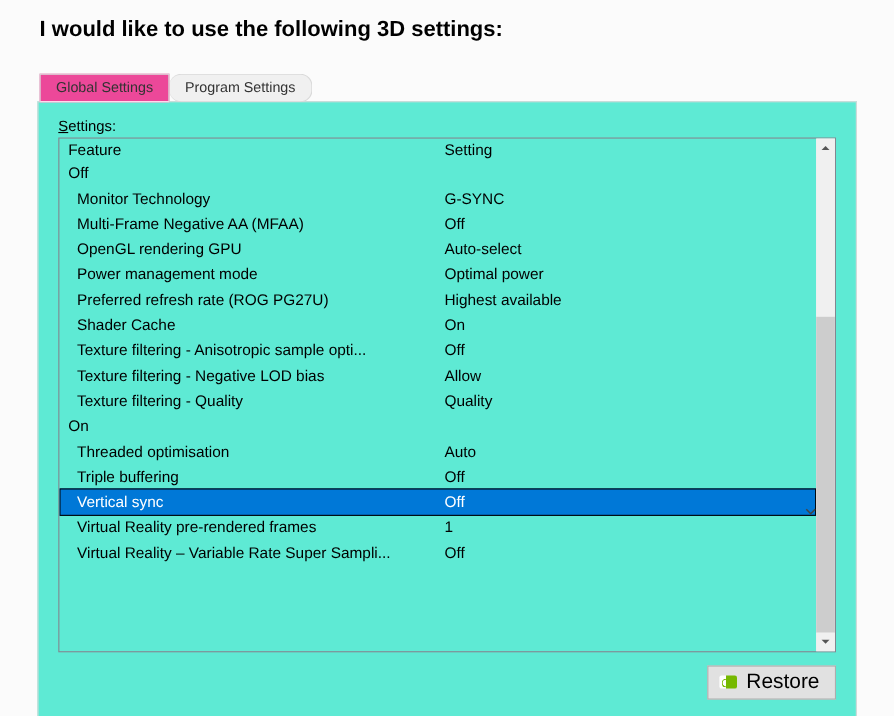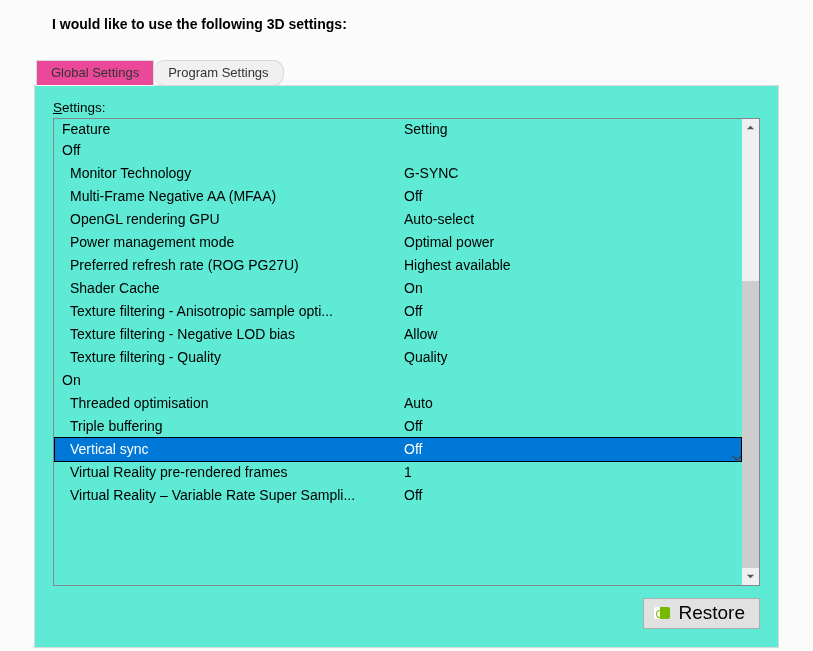--- a/index.html
+++ b/index.html
@@ -11,23 +11,23 @@
       font-family: "Segoe UI", Tahoma, sans-serif;
       font-size: 13px;
       background: #fbfbfb;
       padding: 16px 24px 24px 24px;
       width: 813px;
       height: 651px;
       color: #000;
     }
     .page-title {
       font-weight: bold;
-      font-size: 14px;
+      font-size: 20px;
       margin-bottom: 28px;
-      margin-left: 28px;
+      margin-left: 12px;
     }
     .panel-wrap {
       padding: 0 10px;
     }
     .tabs {
       display: flex;
       position: relative;
       z-index: 2;
       margin-bottom: -1px;
       margin-left: 2px;

